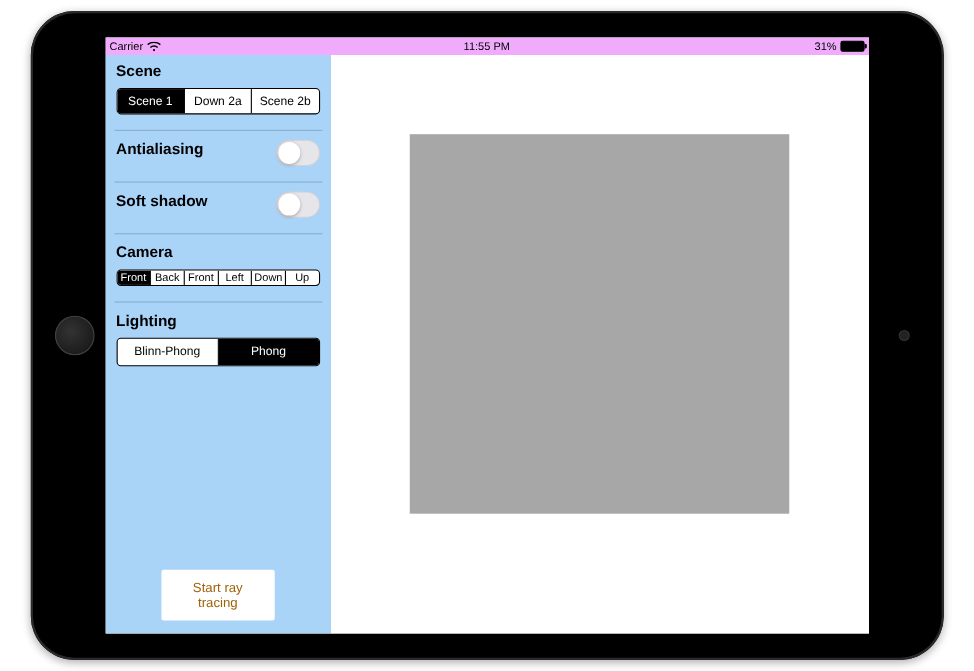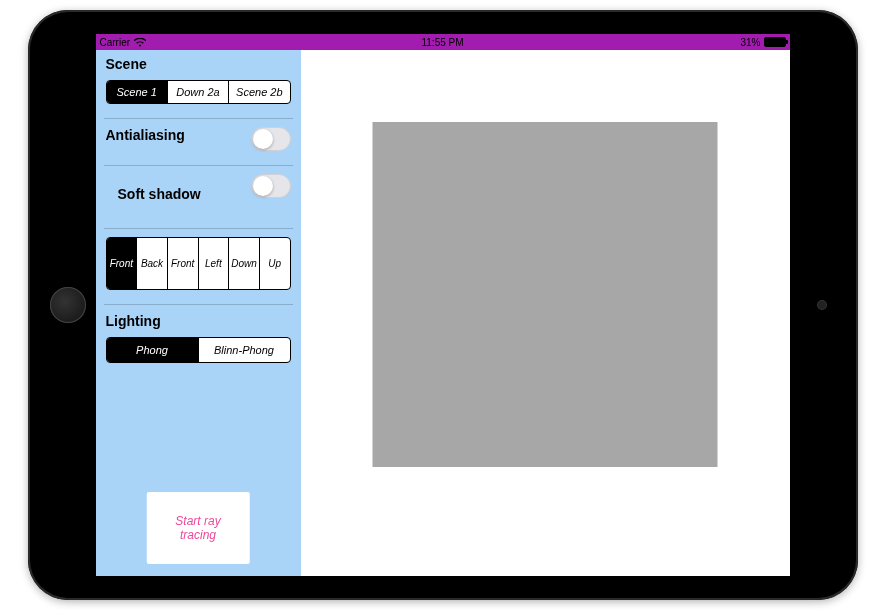--- a/index.html
+++ b/index.html
@@ -45,21 +45,21 @@
     }
     .screen {
       width: 100%;
       height: 100%;
       background: #fff;
       position: relative;
       overflow: hidden;
     }
     .status-bar {
       height: 16px;
-      background: #a21caf;
+      background: #f0abfc;
       display: flex;
       align-items: center;
       font-size: 10px;
       color: #000;
       padding: 4px 4px;
       position: relative;
     }
     .status-left { display: flex; align-items: center; gap: 4px; }
     .status-center {
       position: absolute;
@@ -121,34 +121,33 @@
       height: 1px;
       background: rgba(0,0,0,0.18);
       margin: 8px -2px;
     }
     .segmented {
       display: flex;
       border: 1px solid #000;
       border-radius: 4px;
       overflow: hidden;
       background: #fff;
-      font-style: italic;
     }
     .segmented .seg {
       flex: 1;
       text-align: center;
       font-size: 11px;
       padding: 5px 2px;
       border-right: 1px solid #000;
       cursor: pointer;
       white-space: nowrap;
     }
     .segmented .seg:last-child { border-right: none; }
     .segmented .seg.active { background: #000; color: #fff; }
-    .segmented.small .seg { font-size: 10px; padding: 20px 1px; }
+    .segmented.small .seg { font-size: 10px; padding: 1px 1px; }
     .segmented.two .seg { padding: 6px 2px; font-size: 11px; }
     .toggle-row {
       display: flex;
       align-items: flex-start;
       justify-content: space-between;
     }
     .toggle {
       width: 40px;
       height: 24px;
       border-radius: 12px;
@@ -167,26 +166,25 @@
       background: #fff;
       box-shadow: 0 1px 3px rgba(0,0,0,0.3);
     }
     .start-button {
       position: absolute;
       bottom: 12px;
       left: 50%;
       transform: translateX(-50%);
       background: #fff;
       border: none;
-      padding: 22px 16px;
+      padding: 9px 16px;
       font-size: 12px;
       border-radius: 2px;
       cursor: pointer;
-      color: #ec4899;
-      font-style: italic;
+      color: #a16207;
     }
     .canvas-area {
       flex: 1;
       background: #fff;
       position: relative;
     }
     .render-canvas {
       position: absolute;
       top: 72px;
       left: 50%;
@@ -237,46 +235,47 @@
         <div class="section toggle-row">
           <div class="section-title" style="margin:0">Antialiasing</div>
           <div class="toggle">
             <div class="knob"></div>
           </div>
         </div>
 
         <div class="divider"></div>
 
         <div class="section toggle-row">
-          <div class="section-title" style="margin:12px">Soft shadow</div>
+          <div class="section-title" style="margin:0">Soft shadow</div>
           <div class="toggle">
             <div class="knob"></div>
           </div>
         </div>
 
         <div class="divider"></div>
 
         <div class="section">
+          <div class="section-title">Camera</div>
           <div class="segmented small">
             <div class="seg active">Front</div>
             <div class="seg">Back</div>
             <div class="seg">Front</div>
             <div class="seg">Left</div>
             <div class="seg">Down</div>
             <div class="seg">Up</div>
           </div>
         </div>
 
         <div class="divider"></div>
 
         <div class="section">
           <div class="section-title">Lighting</div>
           <div class="segmented two">
+            <div class="seg">Blinn-Phong</div>
             <div class="seg active">Phong</div>
-            <div class="seg">Blinn-Phong</div>
           </div>
         </div>
 
         <button class="start-button">Start ray tracing</button>
       </div>
 
       <div class="canvas-area">
         <div class="render-canvas"></div>
       </div>
     </div>

